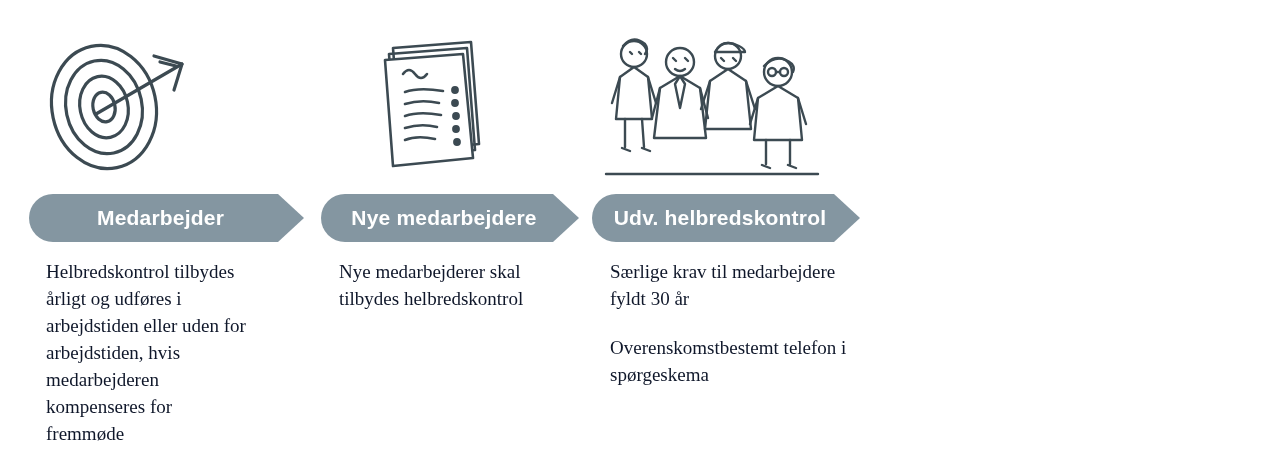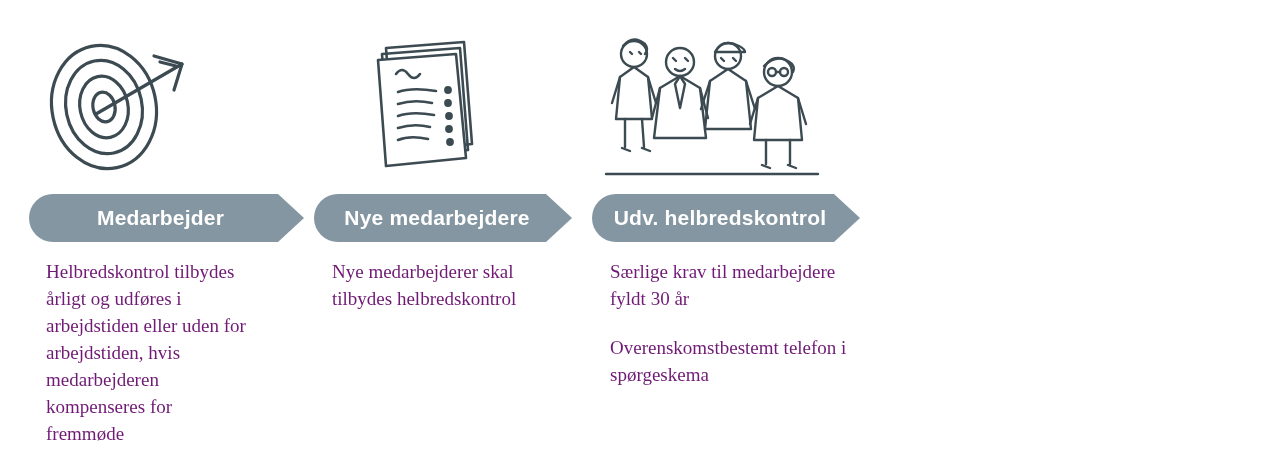--- a/index.html
+++ b/index.html
@@ -22,21 +22,21 @@
   }
 
   .column {
     position: absolute;
     top: 0;
     width: 280px;
     height: 476px;
   }
 
   .col-0 { left: 24px; }
-  .col-1 { left: 314px; }
+  .col-1 { left: 321px; }
   .col-2 { left: 592px; }
   .col-3 { left: 884px; }
 
   
   .illustration {
     position: absolute;
     top: 22px;
     left: 0;
     width: 280px;
     height: 160px;
@@ -90,21 +90,21 @@
 
   
   .body-text {
     position: absolute;
     top: 258px;
     left: 22px;
     width: 236px;
     font-family: "Liberation Serif", serif;
     font-size: 19px;
     line-height: 27px;
-    color: #701a75;
+    color: #0f172a;
   }
   .col-1 .body-text, .col-2 .body-text, .col-3 .body-text {
     left: 18px;
     width: 240px;
   }
   .para { margin: 0 0 22px 0; }
   .para:last-child { margin-bottom: 0; }
 
   .col-0 .body-text { width: 205px; }
 </style>

